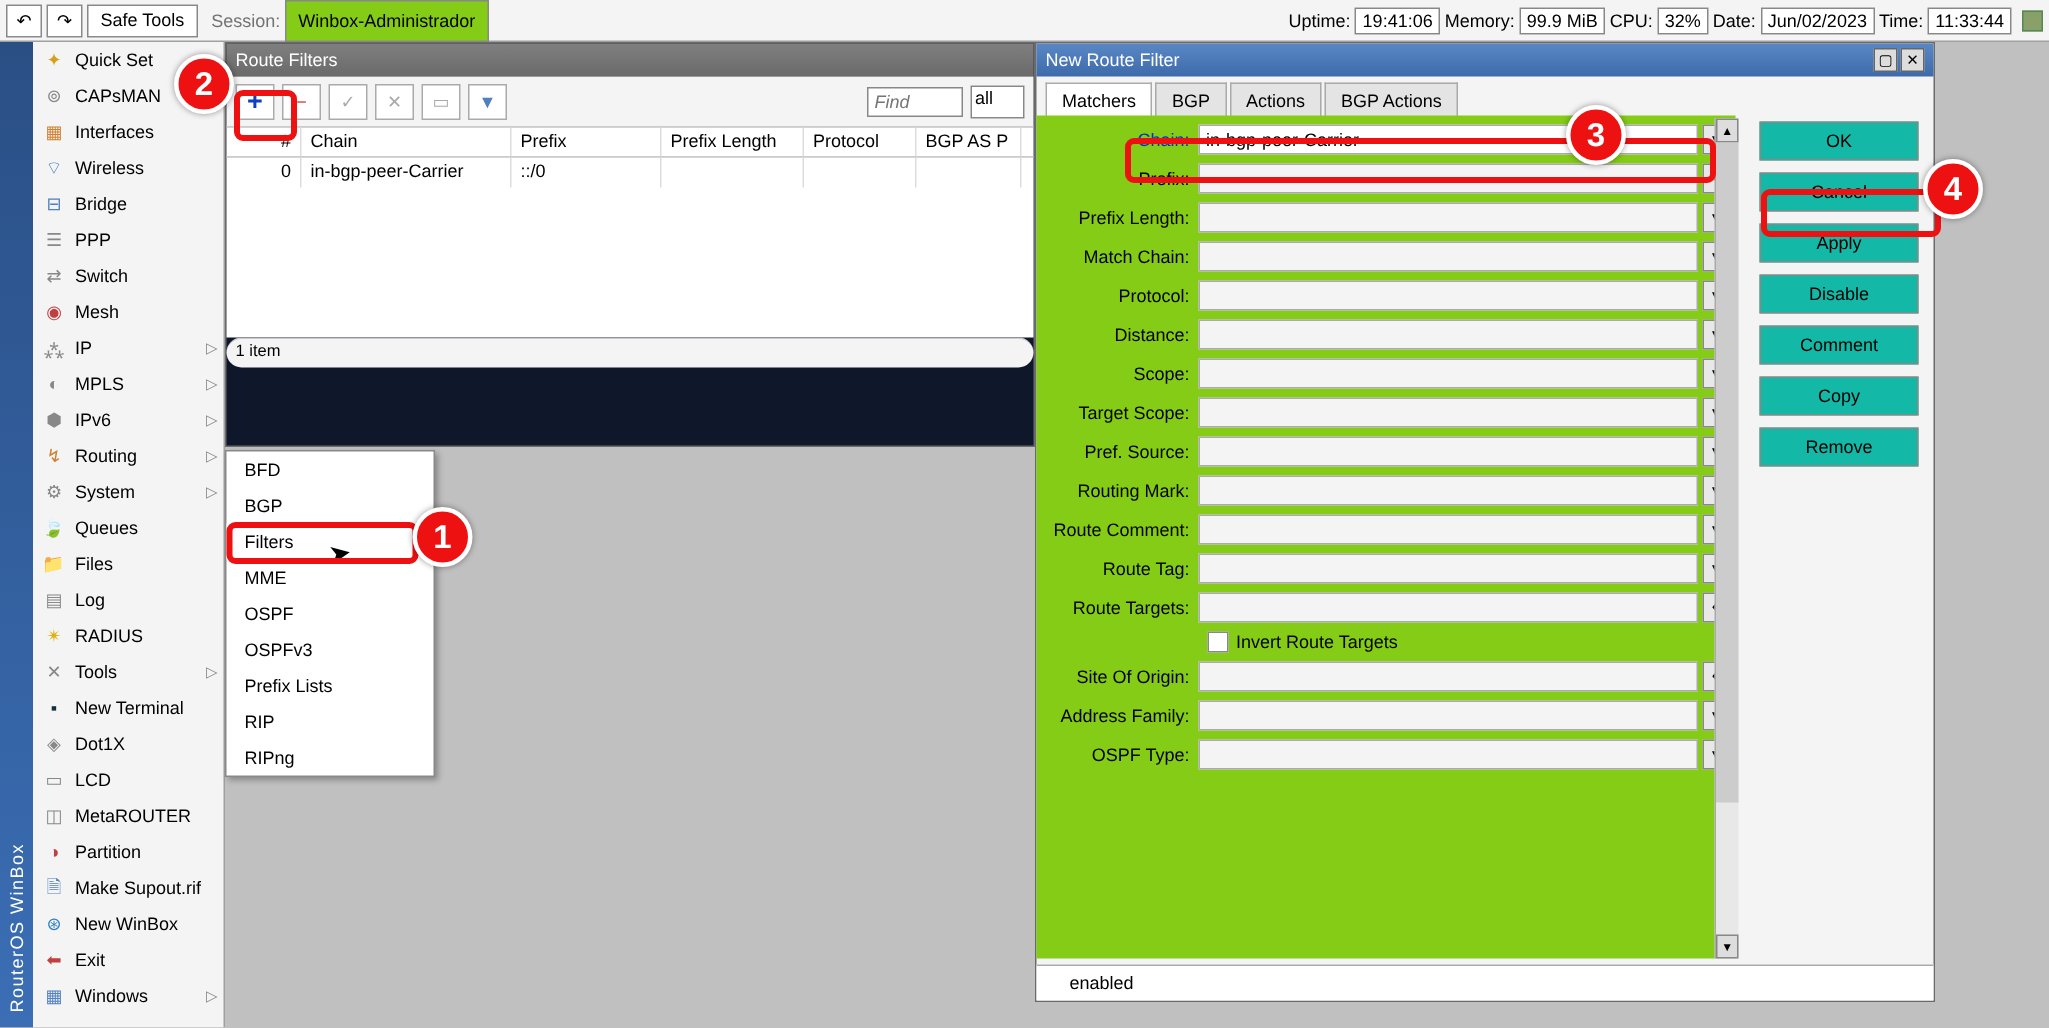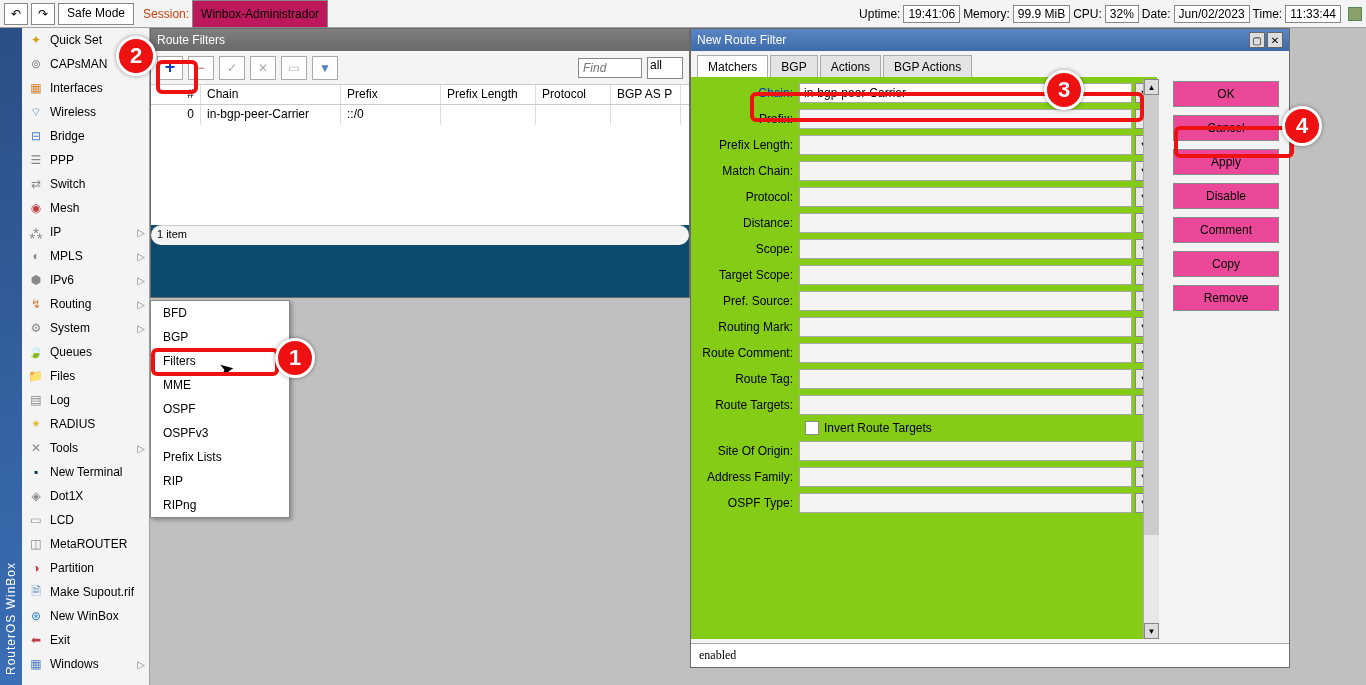--- a/index.html
+++ b/index.html
@@ -2,42 +2,42 @@
 <html><head>
 <meta charset="utf-8">
 <style>
 * { box-sizing: border-box; font-family: Tahoma, Arial, sans-serif; font-size: 12px; }
 body { margin: 0; padding: 0; width: 1366px; height: 685px; background: #c0c0c0; overflow: hidden; position: relative; }
 
 
 .top-toolbar { position: absolute; top: 0; left: 0; right: 0; height: 28px; background: #f4f4f4; border-bottom: 1px solid #a0a0a0; display: flex; align-items: center; padding: 2px 4px; gap: 3px; }
 .tb-btn { width: 24px; height: 22px; background: #fff; border: 1px solid #888; display: flex; align-items: center; justify-content: center; cursor: pointer; }
 .tb-btn-wide { padding: 2px 8px; height: 22px; background: #fff; border: 1px solid #888; cursor: pointer; }
-.top-label { margin-left: 6px; color: #c2410c; }
-.session-box { background: #be185d; border: 1px solid #888; padding: 13px 8px; height: 20px; display: flex; align-items: center; }
+.top-label { margin-left: 6px; color: #737373; }
+.session-box { background: #84cc16; border: 1px solid #888; padding: 13px 8px; height: 20px; display: flex; align-items: center; }
 .status-right { margin-left: auto; display: flex; align-items: center; gap: 3px; }
 .status-val { background: #fff; border: 1px solid #888; padding: 1px 4px; }
 .led { width: 14px; height: 14px; background: #8aa06a; border: 1px solid #558855; margin-left: 4px; }
 
 
 .left-ribbon { position: absolute; top: 28px; left: 0; width: 22px; bottom: 0; background: linear-gradient(to bottom, #3b6eb5, #2a4f85); color: #fff; writing-mode: vertical-rl; transform: rotate(180deg); display: flex; align-items: center; justify-content: flex-start; padding: 10px 2px; font-size: 12px; letter-spacing: 1px; }
 
 
 .sidebar { position: absolute; top: 28px; left: 22px; width: 128px; bottom: 0; background: #f4f4f4; border-right: 1px solid #a0a0a0; overflow: hidden; }
 .sidebar-item { display: flex; align-items: center; padding: 3px 6px; cursor: pointer; gap: 6px; height: 24px; position: relative; }
 .sb-icon { width: 16px; height: 16px; display: flex; align-items: center; justify-content: center; font-size: 12px; flex-shrink: 0; }
 .sb-arrow { position: absolute; right: 4px; color: #888; font-size: 10px; }
 
 
 .submenu { position: absolute; top: 300px; left: 150px; width: 140px; background: #fff; border: 1px solid #888; box-shadow: 2px 2px 4px rgba(0,0,0,0.3); z-index: 50; }
 .submenu-item { padding: 5px 12px; cursor: pointer; }
 .submenu-item.highlighted { background: #fff; }
 
 
-.win-route { position: absolute; top: 28px; left: 150px; width: 540px; height: 270px; background: #0c4a6e; border: 1px solid #6a6a6a; }
+.win-route { position: absolute; top: 28px; left: 150px; width: 540px; height: 270px; background: #0f172a; border: 1px solid #6a6a6a; }
 .win-title { height: 22px; background: linear-gradient(#7f7f7f, #6a6a6a); color: #fff; display: flex; align-items: center; padding: 0 6px; font-size: 12px; }
 .win-toolbar { height: 34px; background: #f4f4f4; display: flex; align-items: center; padding: 4px 6px; gap: 5px; border-bottom: 1px solid #ccc; }
 .win-tb-btn { width: 26px; height: 24px; background: #fff; border: 1px solid #aaa; display: flex; align-items: center; justify-content: center; }
 .find-input { margin-left: auto; width: 64px; height: 20px; border: 1px solid #888; padding: 0 4px; color: #888; font-style: italic; }
 .all-select { width: 36px; height: 22px; border: 1px solid #888; background: #fff; padding: 0 2px; }
 .table-head { display: flex; background: #fff; border-bottom: 1px solid #ccc; height: 20px; }
 .table-head div, .table-row div { border-right: 1px solid #ddd; padding: 2px 6px; overflow: hidden; white-space: nowrap; }
 .col-idx { width: 50px; text-align: right; }
 .col-chain { width: 140px; }
 .col-prefix { width: 100px; }
@@ -64,37 +64,37 @@
 .form-input { flex: 1; height: 20px; background: #f4f4f4; border: 1px solid #aaa; padding: 0 4px; }
 .form-input.white { background: #fff; }
 .dd-btn { width: 18px; height: 20px; background: #e8e8e8; border: 1px solid #888; display: flex; align-items: center; justify-content: center; font-size: 9px; }
 .add-btn { width: 18px; height: 20px; background: #e8e8e8; border: 1px solid #888; display: flex; align-items: center; justify-content: center; font-size: 11px; }
 .checkbox-row { display: flex; align-items: center; padding-left: 110px; margin-bottom: 6px; gap: 5px; }
 .cb { width: 14px; height: 14px; border: 1px solid #888; background: #fff; }
 .scroll-area { position: absolute; right: 130px; top: 50px; bottom: 28px; width: 16px; background: #e8e8e8; border-left: 1px solid #aaa; }
 .scroll-btn { width: 100%; height: 16px; background: #ddd; border: 1px solid #888; display: flex; align-items: center; justify-content: center; font-size: 8px; }
 .scroll-thumb { position: absolute; top: 16px; width: 100%; height: 440px; background: #ccc; }
 .right-btns { position: absolute; top: 52px; right: 10px; width: 106px; display: flex; flex-direction: column; gap: 8px; }
-.r-btn { height: 26px; background: #ec4899; border: 1px solid #888; display: flex; align-items: center; justify-content: center; cursor: pointer; }
-.status-footer { position: absolute; bottom: 0; left: 0; right: 0; height: 24px; background: #fff; border-top: 1px solid #aaa; padding: 4px 8px; font-family: Liberation Serif, serif; }
+.r-btn { height: 26px; background: #14b8a6; border: 1px solid #888; display: flex; align-items: center; justify-content: center; cursor: pointer; }
+.status-footer { position: absolute; bottom: 0; left: 0; right: 0; height: 24px; background: #fff; border-top: 1px solid #aaa; padding: 4px 22px; }
 
 
 .callout { position: absolute; width: 40px; height: 40px; border-radius: 50%; background: #e11; color: #fff; display: flex; align-items: center; justify-content: center; font-size: 22px; font-weight: bold; border: 3px solid #fff; box-shadow: 0 0 4px rgba(0,0,0,0.4); z-index: 100; }
 .highlight-box { position: absolute; border: 4px solid #e11; border-radius: 6px; z-index: 90; pointer-events: none; }
 
 
 .cursor-ptr { position: absolute; top: 358px; left: 219px; z-index: 60; font-size: 18px; color: #000; transform: rotate(-10deg); }
 </style>
 </head>
 <body>
 
 <div class="top-toolbar">
   <div class="tb-btn">↶</div>
   <div class="tb-btn">↷</div>
-  <div class="tb-btn-wide">Safe Mode</div>
+  <div class="tb-btn-wide">Safe Tools</div>
   <span class="top-label">Session:</span>
   <div class="session-box">Winbox-Administrador</div>
   <div class="status-right">
     <span>Uptime:</span>
     <span class="status-val">19:41:06</span>
     <span>Memory:</span>
     <span class="status-val">99.9 MiB</span>
     <span>CPU:</span>
     <span class="status-val">32%</span>
     <span>Date:</span>

